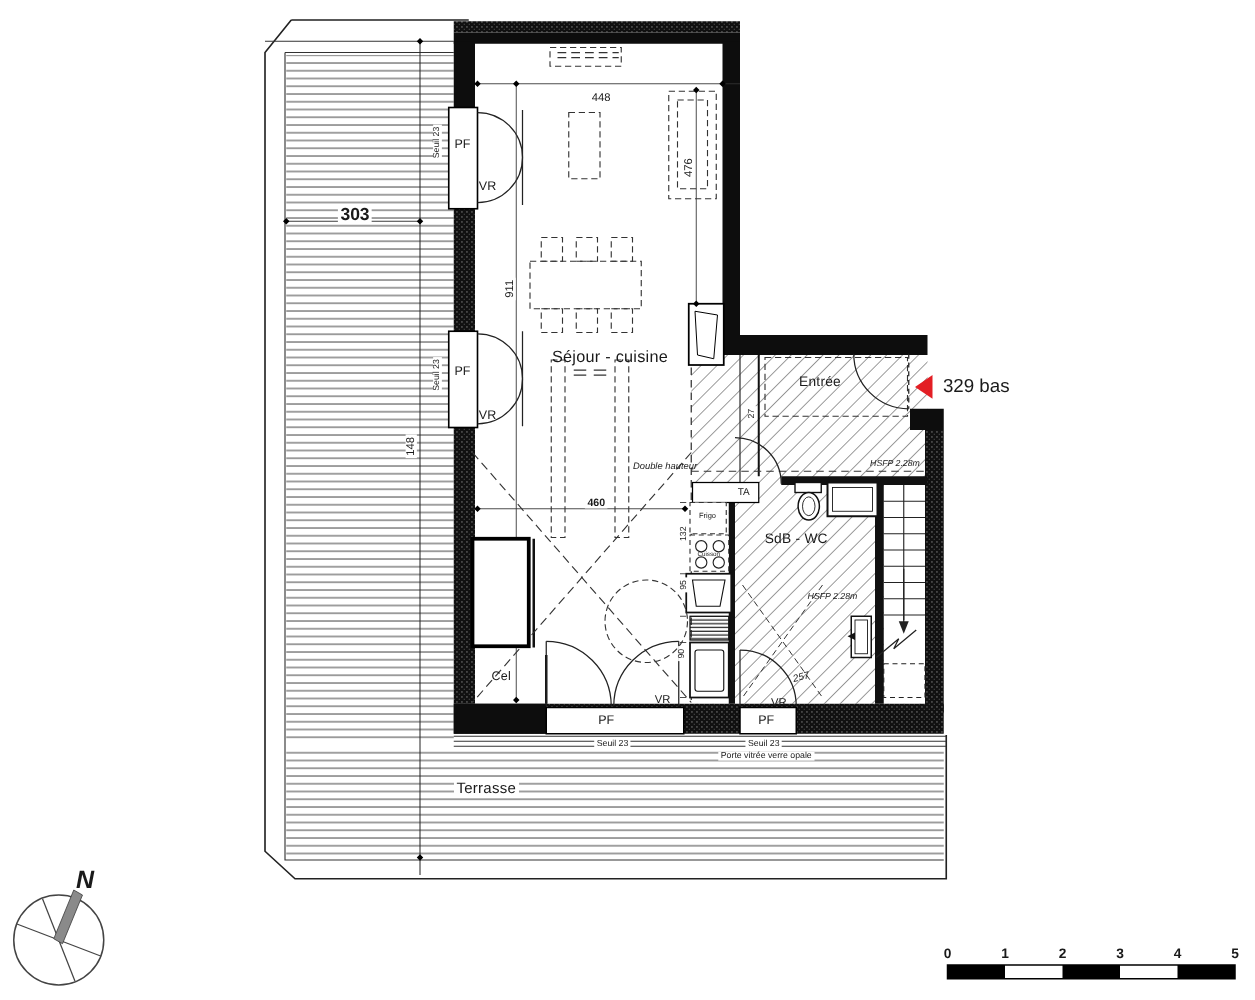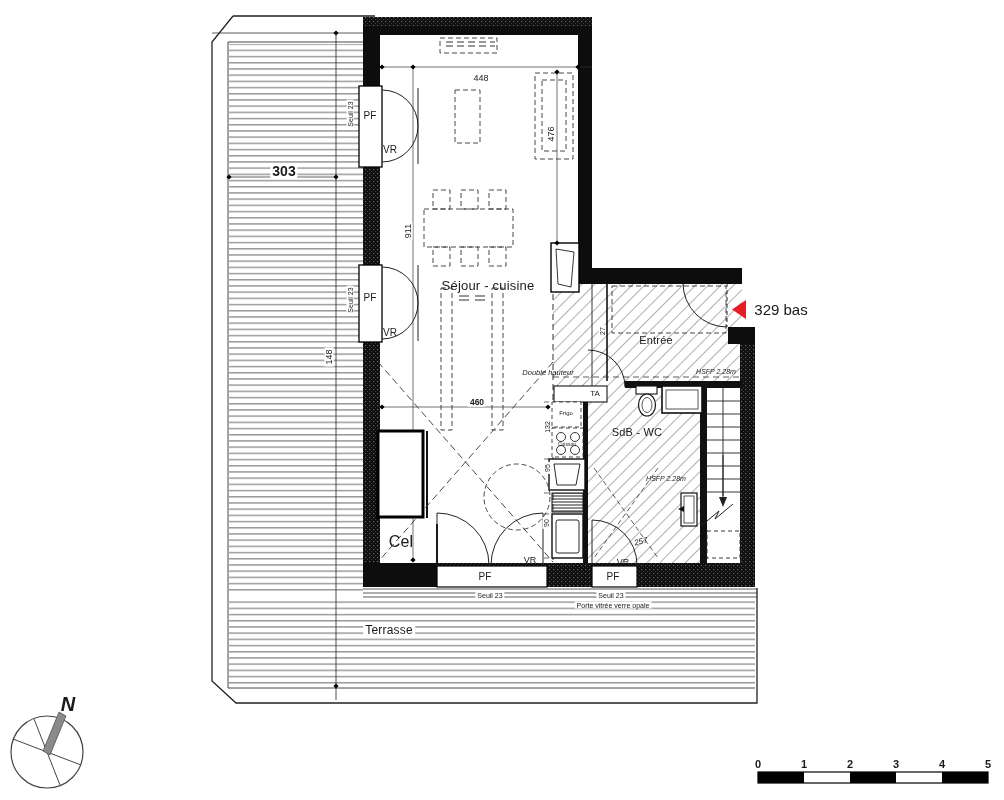--- a/index.html
+++ b/index.html
@@ -214,27 +214,27 @@
 
   <g>
     <rect x="758" y="772" width="230" height="11" fill="#fff" stroke="#000" stroke-width="1.2"></rect>
     <rect x="758" y="772" width="46" height="11" fill="#000"></rect>
     <rect x="850" y="772" width="46" height="11" fill="#000"></rect>
     <rect x="942" y="772" width="46" height="11" fill="#000"></rect>
   </g>
 </svg>
 
 <div class="lbl room" style="left:488px;top:263px;font-size:13px;margin-top:22px;">Séjour - cuisine</div>
-<div class="lbl room" style="left:656px;top:306px;font-size:11px;margin-top:34px;">Entrée</div>
+<div class="lbl room" style="left:656px;top:306px;font-size:11px;">Entrée</div>
 <div class="lbl room" style="left:637px;top:432px;font-size:11px;">SdB - WC</div>
-<div class="lbl room" style="left:401px;top:542px;font-size:16px;">Cel</div>
+<div class="lbl room" style="left:401px;top:542px;font-size:10px;">Cel</div>
 <div class="lbl room bg" style="left:389px;top:630px;font-size:12px;">Terrasse</div>
 <div class="lbl" style="left:781px;top:309px;font-size:15px;">329 bas</div>
 
-<div class="lbl it" style="left:548px;top:373px;font-size:7.5px;font-style:italic;">Double hauteur</div>
+<div class="lbl it" style="left:532px;top:373px;font-size:7.5px;font-style:italic;">Double hauteur</div>
 <div class="lbl it" style="left:716px;top:371px;font-size:7px;">HSFP 2.28m</div>
 <div class="lbl it" style="left:666px;top:478px;font-size:7px;">HSFP 2.28m</div>
 <div class="lbl bg" style="left:613px;top:605px;font-size:7px;">Porte vitrée verre opale</div>
 <div class="lbl" style="left:595px;top:394px;font-size:8px;">TA</div>
 <div class="lbl" style="left:566px;top:413px;font-size:6px;">Frigo</div>
 <div class="lbl" style="left:567px;top:444px;font-size:5px;">Cuisson</div>
 
 <div class="lbl bg" style="left:370px;top:116px;font-size:10px;">PF</div>
 <div class="lbl bg" style="left:370px;top:298px;font-size:10px;">PF</div>
 <div class="lbl" style="left:485px;top:577px;font-size:10px;">PF</div>

